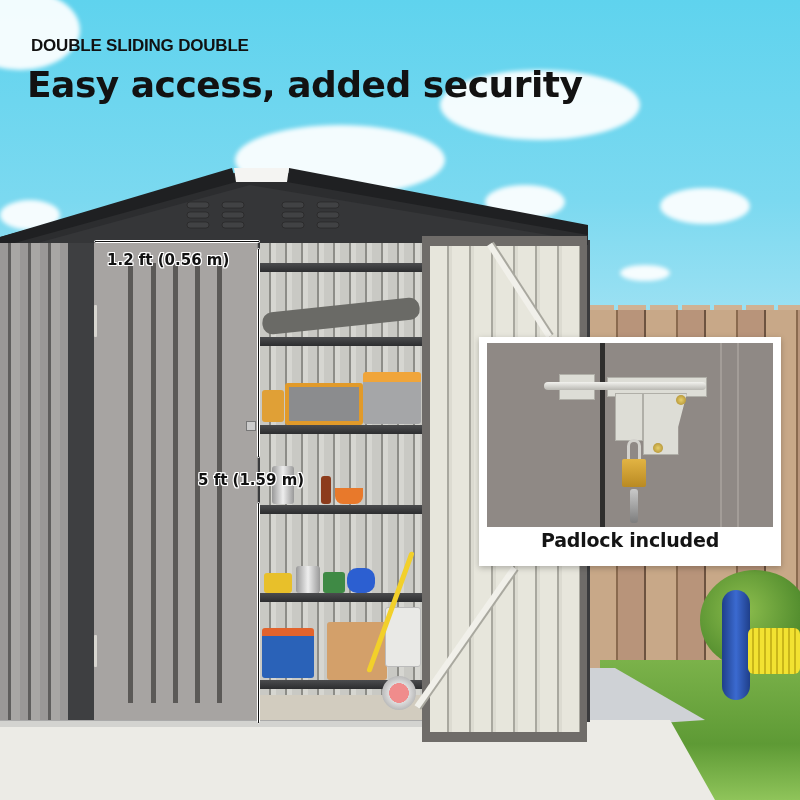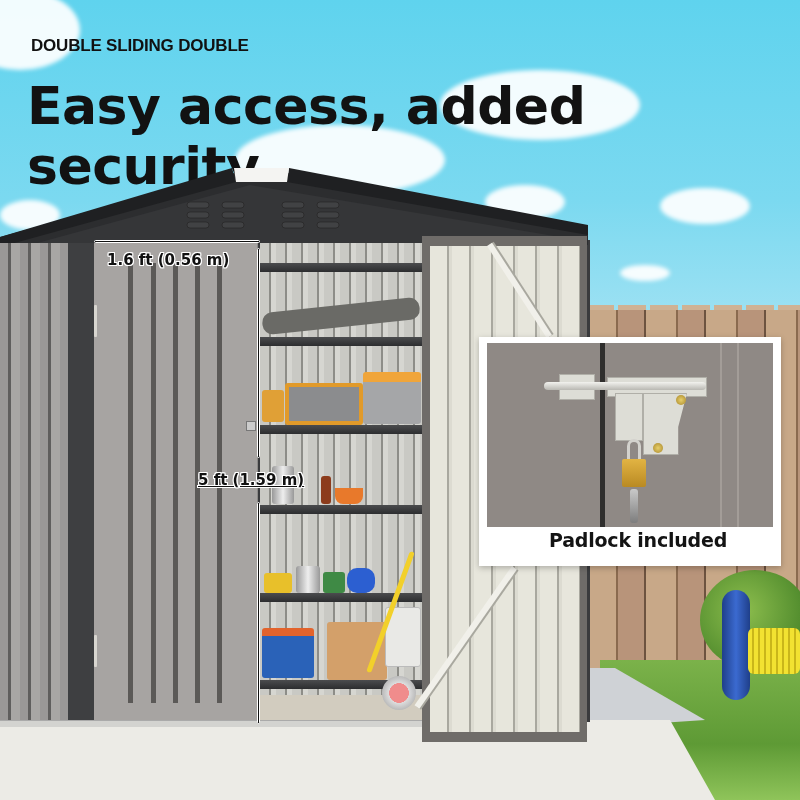--- a/index.html
+++ b/index.html
@@ -12,23 +12,23 @@
   .cloud { position: absolute; border-radius: 50%; background: rgba(255,255,255,0.92); filter: blur(2px); }
   .abs { position: absolute; }
 
   
   .eyebrow {
     position: absolute; left: 31px; top: 36px;
     font-family: "Liberation Sans", sans-serif; font-weight: 700;
     font-size: 17px; letter-spacing: -0.2px; color: #111;
   }
   .headline {
-    position: absolute; left: 27px; top: 76px;
+    position: absolute; left: 27px; top: 64px;
     font-family: "DejaVu Sans", sans-serif; font-weight: 700;
-    font-size: 52px; letter-spacing: -0.5px; color: #121212;
+    font-size: 36px; letter-spacing: -0.5px; color: #121212;
   }
 
   
   .fence { position: absolute; left: 586px; top: 310px; width: 214px; height: 370px;
     background: repeating-linear-gradient(90deg, #c8a888 0 30px, #8a6a4f 30px 32px, #b8947a 32px 58px, #6d5340 58px 60px); }
   .fence-top { position:absolute; left:586px; top:305px; width:214px; height:12px;
     background: repeating-linear-gradient(90deg, #cfb294 0 28px, transparent 28px 32px); }
 
   
   .grass { position: absolute; left: 600px; top: 660px; width: 200px; height: 140px;
@@ -85,21 +85,21 @@
   .callout-photo .seam { position:absolute; top:0; width:5px; height:184px; background:#2f2e2d; }
   .callout-photo .seam-light { position:absolute; top:0; width:2px; height:184px; background:#a39d98; }
   .bolt-rod { position:absolute; left:57px; top:39px; width:162px; height:8px; background:linear-gradient(#f2f2ee,#b9b8b2); border-radius:4px; }
   .plate { position:absolute; background:#ddddd6; border:1px solid #b0afa8; }
   .screw { position:absolute; width:10px; height:10px; border-radius:50%; background: radial-gradient(circle, #e7cf6a, #a8862b); }
   .lock-body { position:absolute; left:135px; top:116px; width:24px; height:28px; background:linear-gradient(#e2b443,#b98a23); border-radius:2px; }
   .shackle { position:absolute; left:140px; top:96px; width:14px; height:24px; border:3px solid #d3d2cd; border-bottom:none; border-radius:8px 8px 0 0; }
   .key { position:absolute; left:143px; top:146px; width:8px; height:34px; background:linear-gradient(#c9c9c9,#7d7d7d); border-radius:3px; }
   .callout-label {
     position:absolute; left:0; top:192px; width:302px; text-align:center;
-    font-family:"DejaVu Sans", sans-serif; font-weight:700; font-size:19px; color:#141414; letter-spacing:-0.2px;margin-left:8px;
+    font-family:"DejaVu Sans", sans-serif; font-weight:700; font-size:19px; color:#141414; letter-spacing:-0.2px;
   }
 
   
   .reel { position:absolute; left:722px; top:590px; width:28px; height:110px; border-radius:14px; background:linear-gradient(90deg,#1f3f8a,#3b6ad0,#1f3f8a); }
   .hose { position:absolute; left:748px; top:628px; width:52px; height:46px;
     background: repeating-linear-gradient(90deg, #f2e231 0 4px, #c9b61a 4px 6px); border-radius: 6px; }
 </style>
 </head>
 <body>
 
@@ -192,24 +192,24 @@
 
   <div class="sill"></div>
 
   <div class="right-door">
     <div class="right-door-inner"></div>
     <div class="brace" style="left:65px;top:10px;height:110px;transform:rotate(-33deg);transform-origin:top left;"></div>
     <div class="brace" style="left:90px;top:330px;height:170px;transform:rotate(35deg);transform-origin:top left;"></div>
   </div>
 
   <div class="dim-h"></div>
-  <div class="dim-label" style="left:107px;top:251px;">1.6 ft (0.56 m)</div>
+  <div class="dim-label" style="left:107px;top:251px;">1.2 ft (0.56 m)</div>
   <div class="dim-v" style="top:248px;height:210px;"></div>
   <div class="dim-v" style="top:502px;height:222px;"></div>
-  <div class="dim-label" style="left:198px;top:471px;text-decoration:underline;">5 ft (1.59 m)</div>
+  <div class="dim-label" style="left:198px;top:471px;">5 ft (1.59 m)</div>
 
   <div class="callout">
     <div class="callout-photo">
       <div class="seam" style="left:113px;"></div>
       <div class="seam-light" style="left:233px;"></div>
       <div class="seam-light" style="left:250px;"></div>
       <div class="plate" style="left:72px;top:31px;width:36px;height:26px;"></div>
       <div class="plate" style="left:120px;top:34px;width:100px;height:20px;"></div>
       <div class="plate" style="left:128px;top:50px;width:28px;height:48px;"></div>
       <div class="plate" style="left:156px;top:50px;width:44px;height:62px;clip-path:polygon(0 0,100% 0,80% 55%,80% 100%,0 100%);"></div>

